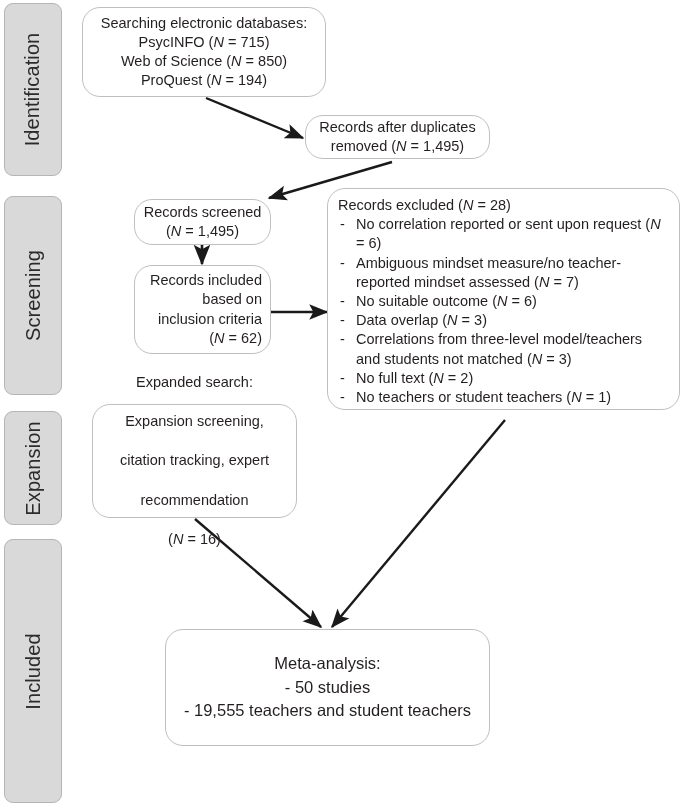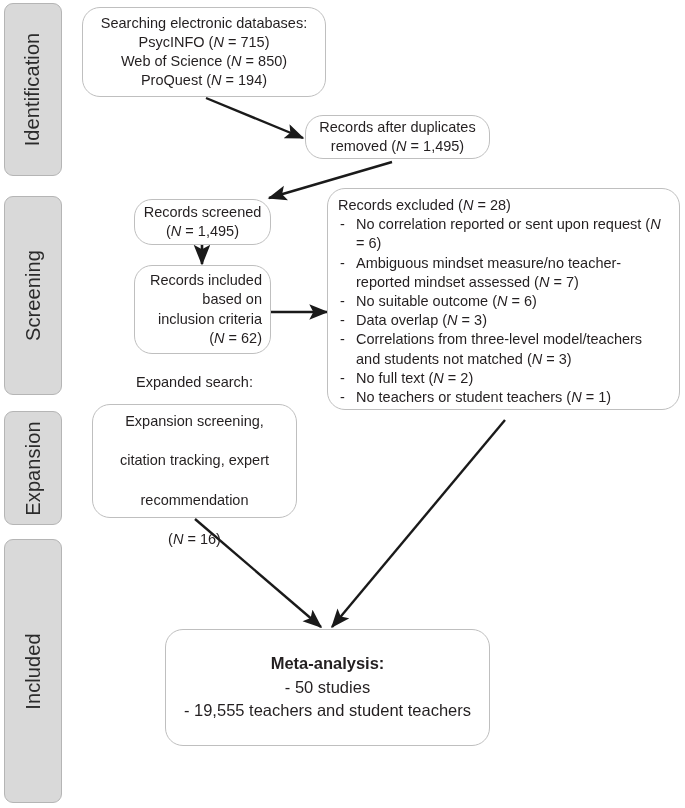--- a/index.html
+++ b/index.html
@@ -86,21 +86,21 @@
     line-height: 1.325;
   }
   #box-excluded li .dash {
     position: absolute;
     left: 2px;
     top: 0;
   }
 
   
   #box-meta { font-size: 16.5px; line-height: 1.45; }
-  #box-meta .title { font-weight: bold; }
+  #box-meta .title { font-weight: normal; }
 
   em.n { font-style: italic; }
 
   
   svg.arrows {
     position: absolute;
     left: 0; top: 0;
     width: 685px;
     height: 808px;
     pointer-events: none;

